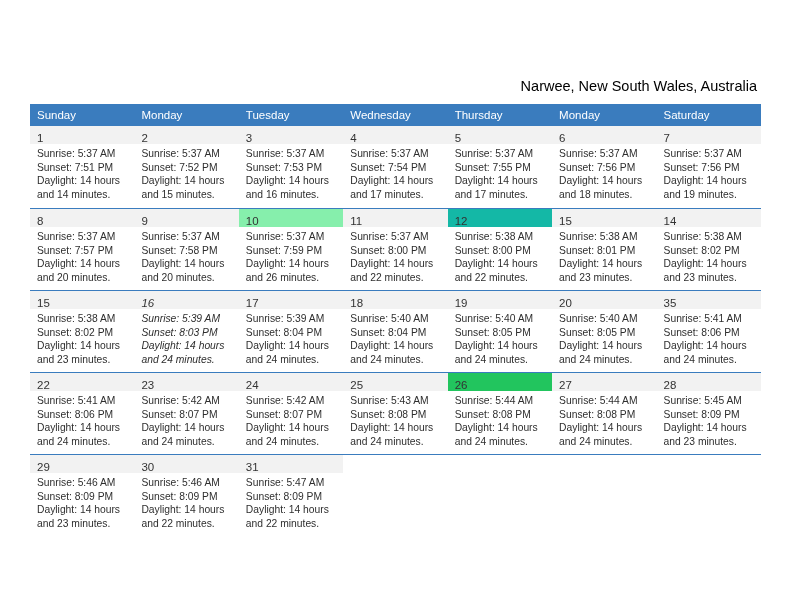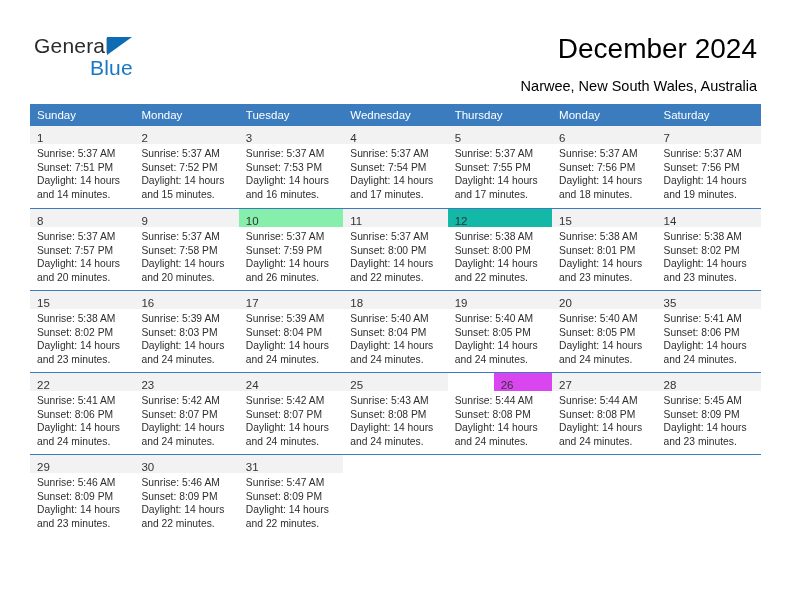--- a/index.html
+++ b/index.html
@@ -144,26 +144,20 @@
     color: #2e2e2e;
     white-space: nowrap;
   }
 </style>
 </head>
 <body>
 
 <div class="page">
 
   <div class="topbar">
-    <div class="logo">
-      <span class="logo-general">General</span>
-      <span class="logo-tri" style="border-left-color: rgb(13, 108, 180);"></span>
-      <span class="logo-blue" style="color: rgb(24, 120, 196);">Blue</span>
-    </div>
-    <div class="title">December 2024</div>
     <div class="subtitle">Narwee, New South Wales, Australia</div>
   </div>
 
   <div class="calendar">
     <table class="cal-table">
       <thead>
         <tr>
           <th style="background: rgb(58, 124, 190);">Sunday</th>
           <th style="background: rgb(58, 124, 190);">Monday</th>
           <th style="background: rgb(58, 124, 190);">Tuesday</th>
@@ -338,21 +332,21 @@
                 <div class="dnum-band" style="background: rgb(242, 242, 242);"><span class="dnum">15</span></div>
                 <div class="info">
                   <div>Sunrise: 5:38 AM</div>
                   <div>Sunset: 8:02 PM</div>
                   <div>Daylight: 14 hours</div>
                   <div>and 23 minutes.</div>
                 </div>
               </div>
             </td>
             <td>
-              <div class="daycell" style="border-top-color: rgb(58, 124, 190);">
+              <div class="daycell" style="border-top-color: rgb(58, 124, 190); font-style: italic;">
                 <div class="dnum-band" style="background: rgb(242, 242, 242);"><span class="dnum">16</span></div>
                 <div class="info">
                   <div>Sunrise: 5:39 AM</div>
                   <div>Sunset: 8:03 PM</div>
                   <div>Daylight: 14 hours</div>
                   <div>and 24 minutes.</div>
                 </div>
               </div>
             </td>
             <td>
@@ -451,21 +445,21 @@
                 <div class="info">
                   <div>Sunrise: 5:43 AM</div>
                   <div>Sunset: 8:08 PM</div>
                   <div>Daylight: 14 hours</div>
                   <div>and 24 minutes.</div>
                 </div>
               </div>
             </td>
             <td>
               <div class="daycell" style="border-top-color: rgb(58, 124, 190);">
-                <div class="dnum-band" style="background: #d946ef; margin-left: 46px;"><span class="dnum">26</span></div>
+                <div class="dnum-band" style="background: #22c55e;"><span class="dnum">26</span></div>
                 <div class="info">
                   <div>Sunrise: 5:44 AM</div>
                   <div>Sunset: 8:08 PM</div>
                   <div>Daylight: 14 hours</div>
                   <div>and 24 minutes.</div>
                 </div>
               </div>
             </td>
             <td>
               <div class="daycell" style="border-top-color: rgb(58, 124, 190);">

